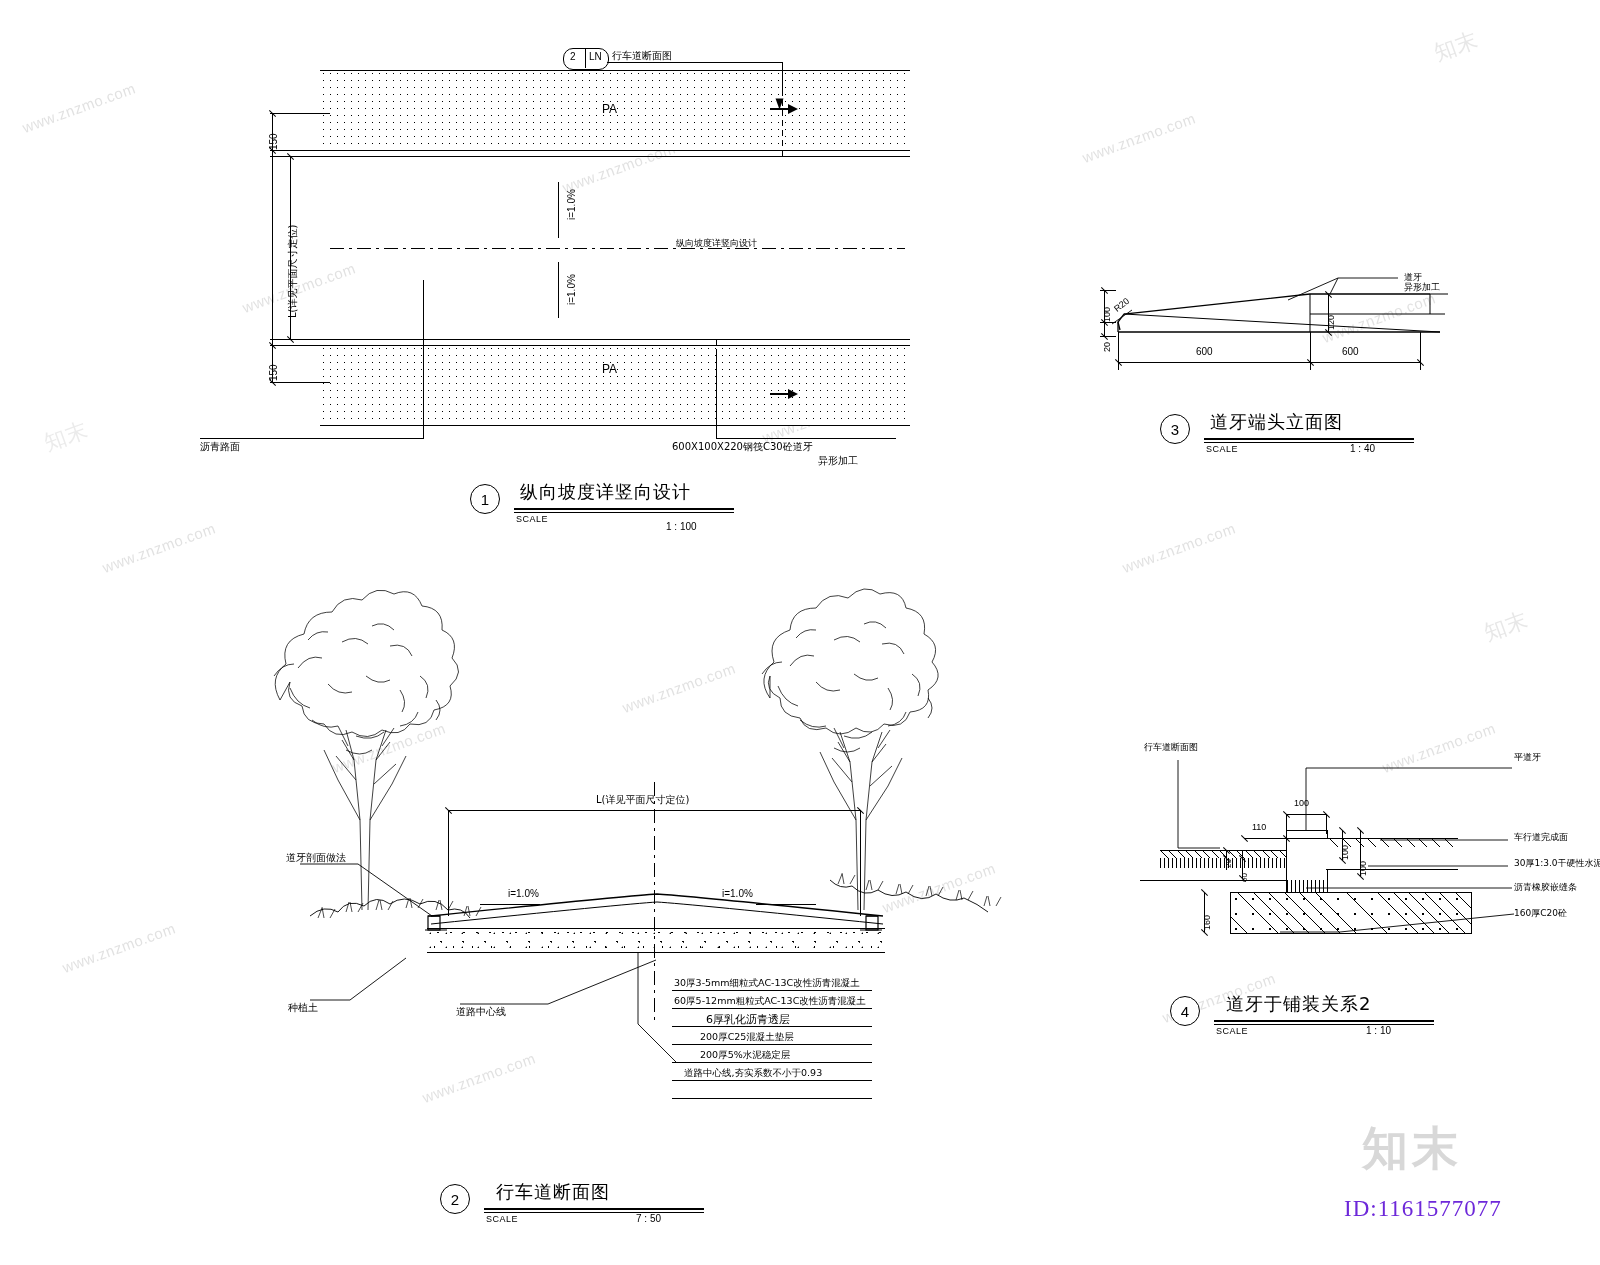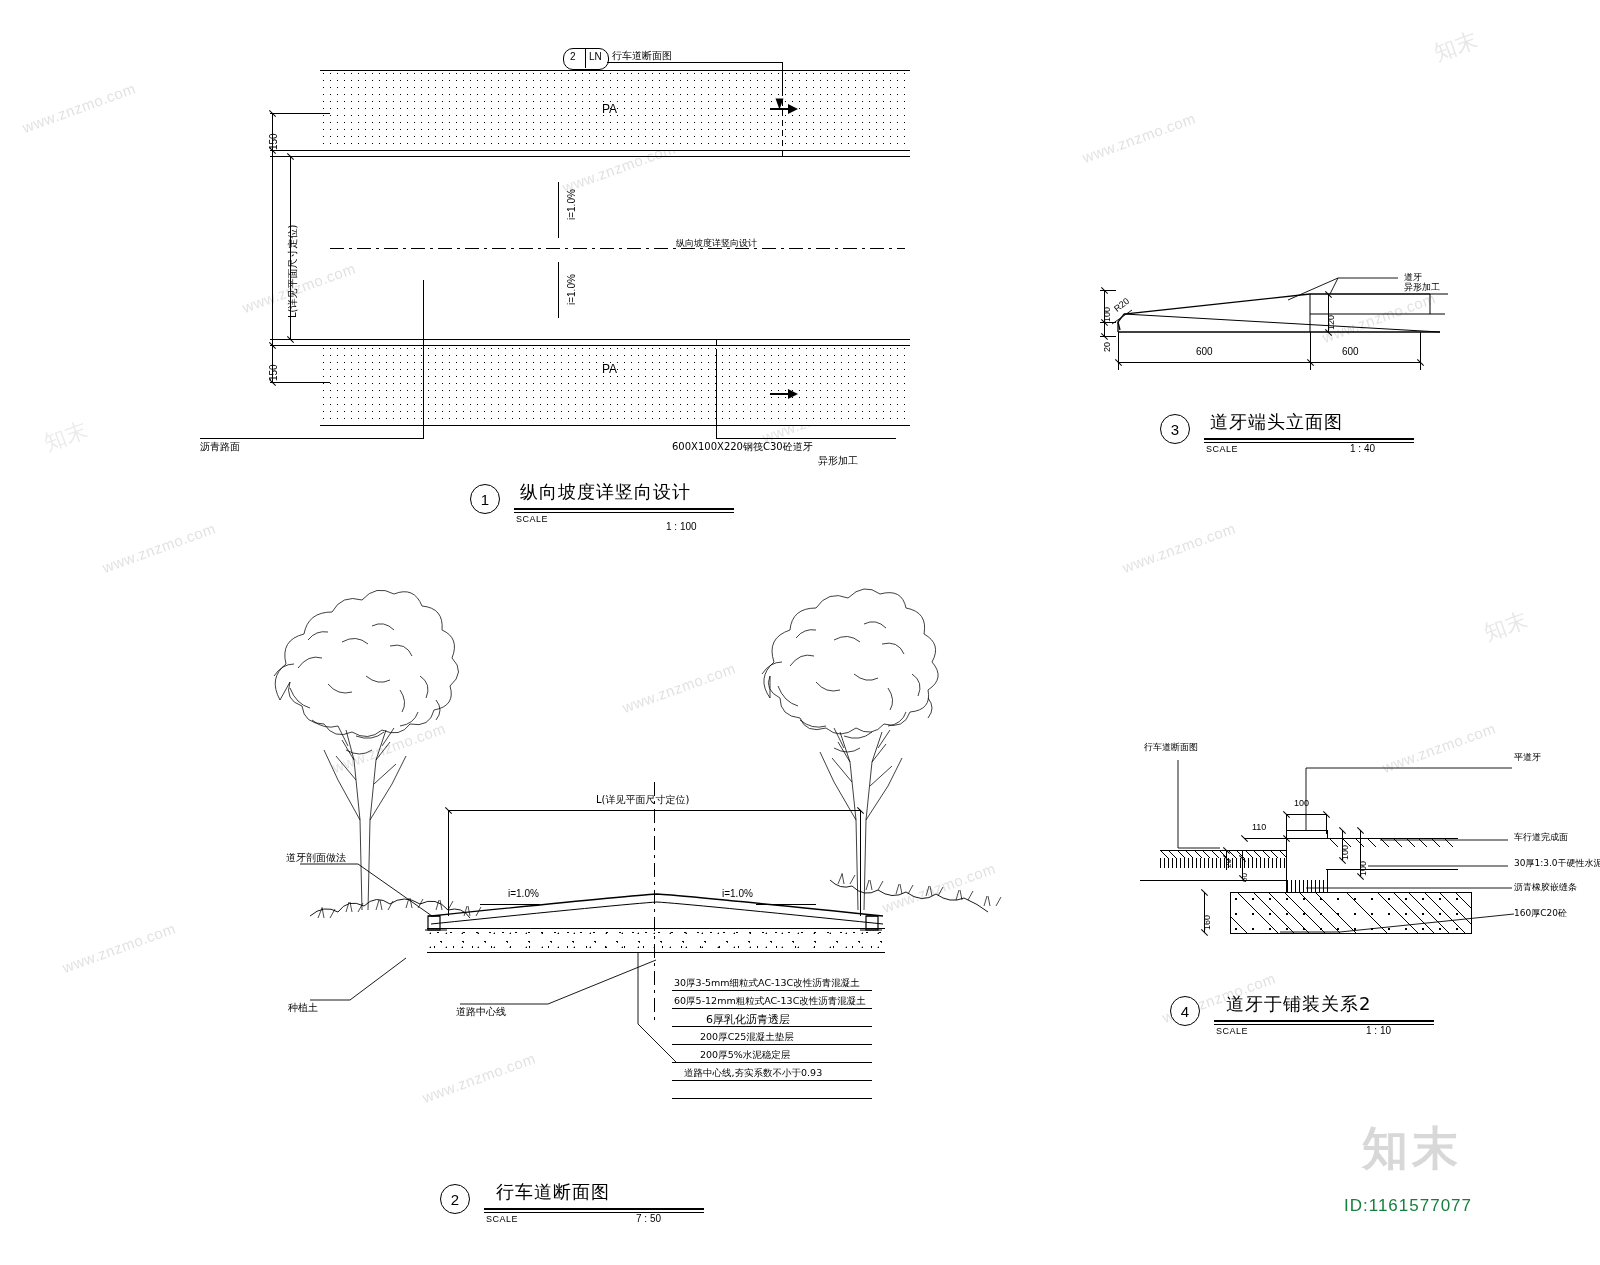--- a/index.html
+++ b/index.html
@@ -57,21 +57,21 @@
   .titleblock .t1{font-size:18px;letter-spacing:1px;}
   .titleblock .t2{font-size:9px;letter-spacing:0.5px;}
   .titleblock .t3{font-size:10px;}
   .wm{position:absolute;color:rgba(120,120,120,0.22);font-size:15px;
       white-space:nowrap;transform:rotate(-20deg);transform-origin:0 0;
       font-family:"Liberation Sans",sans-serif;letter-spacing:0.5px;}
   .wm2{position:absolute;color:rgba(120,120,120,0.20);font-size:22px;
       white-space:nowrap;transform:rotate(-20deg);transform-origin:0 0;}
   .logo{position:absolute;}
   .logo .zw{font-size:46px;color:#d8d8d8;letter-spacing:4px;font-weight:bold;}
-  .logo .idt{font-size:17px;color:#15803d;letter-spacing:1px;}
+  .logo .idt{font-size:23px;color:#6d28d9;letter-spacing:1px;font-family:Liberation Serif, serif;}
   .arrowR{position:absolute;width:0;height:0;border-left:11px solid #000;
           border-top:4px solid transparent;border-bottom:4px solid transparent;}
   .tickdiag{position:absolute;width:9px;height:1px;background:#000;
             transform:rotate(45deg);transform-origin:center;}
   svg{overflow:visible;display:block;}
 </style>
 </head>
 <body>
 
 <div class="sheet">

